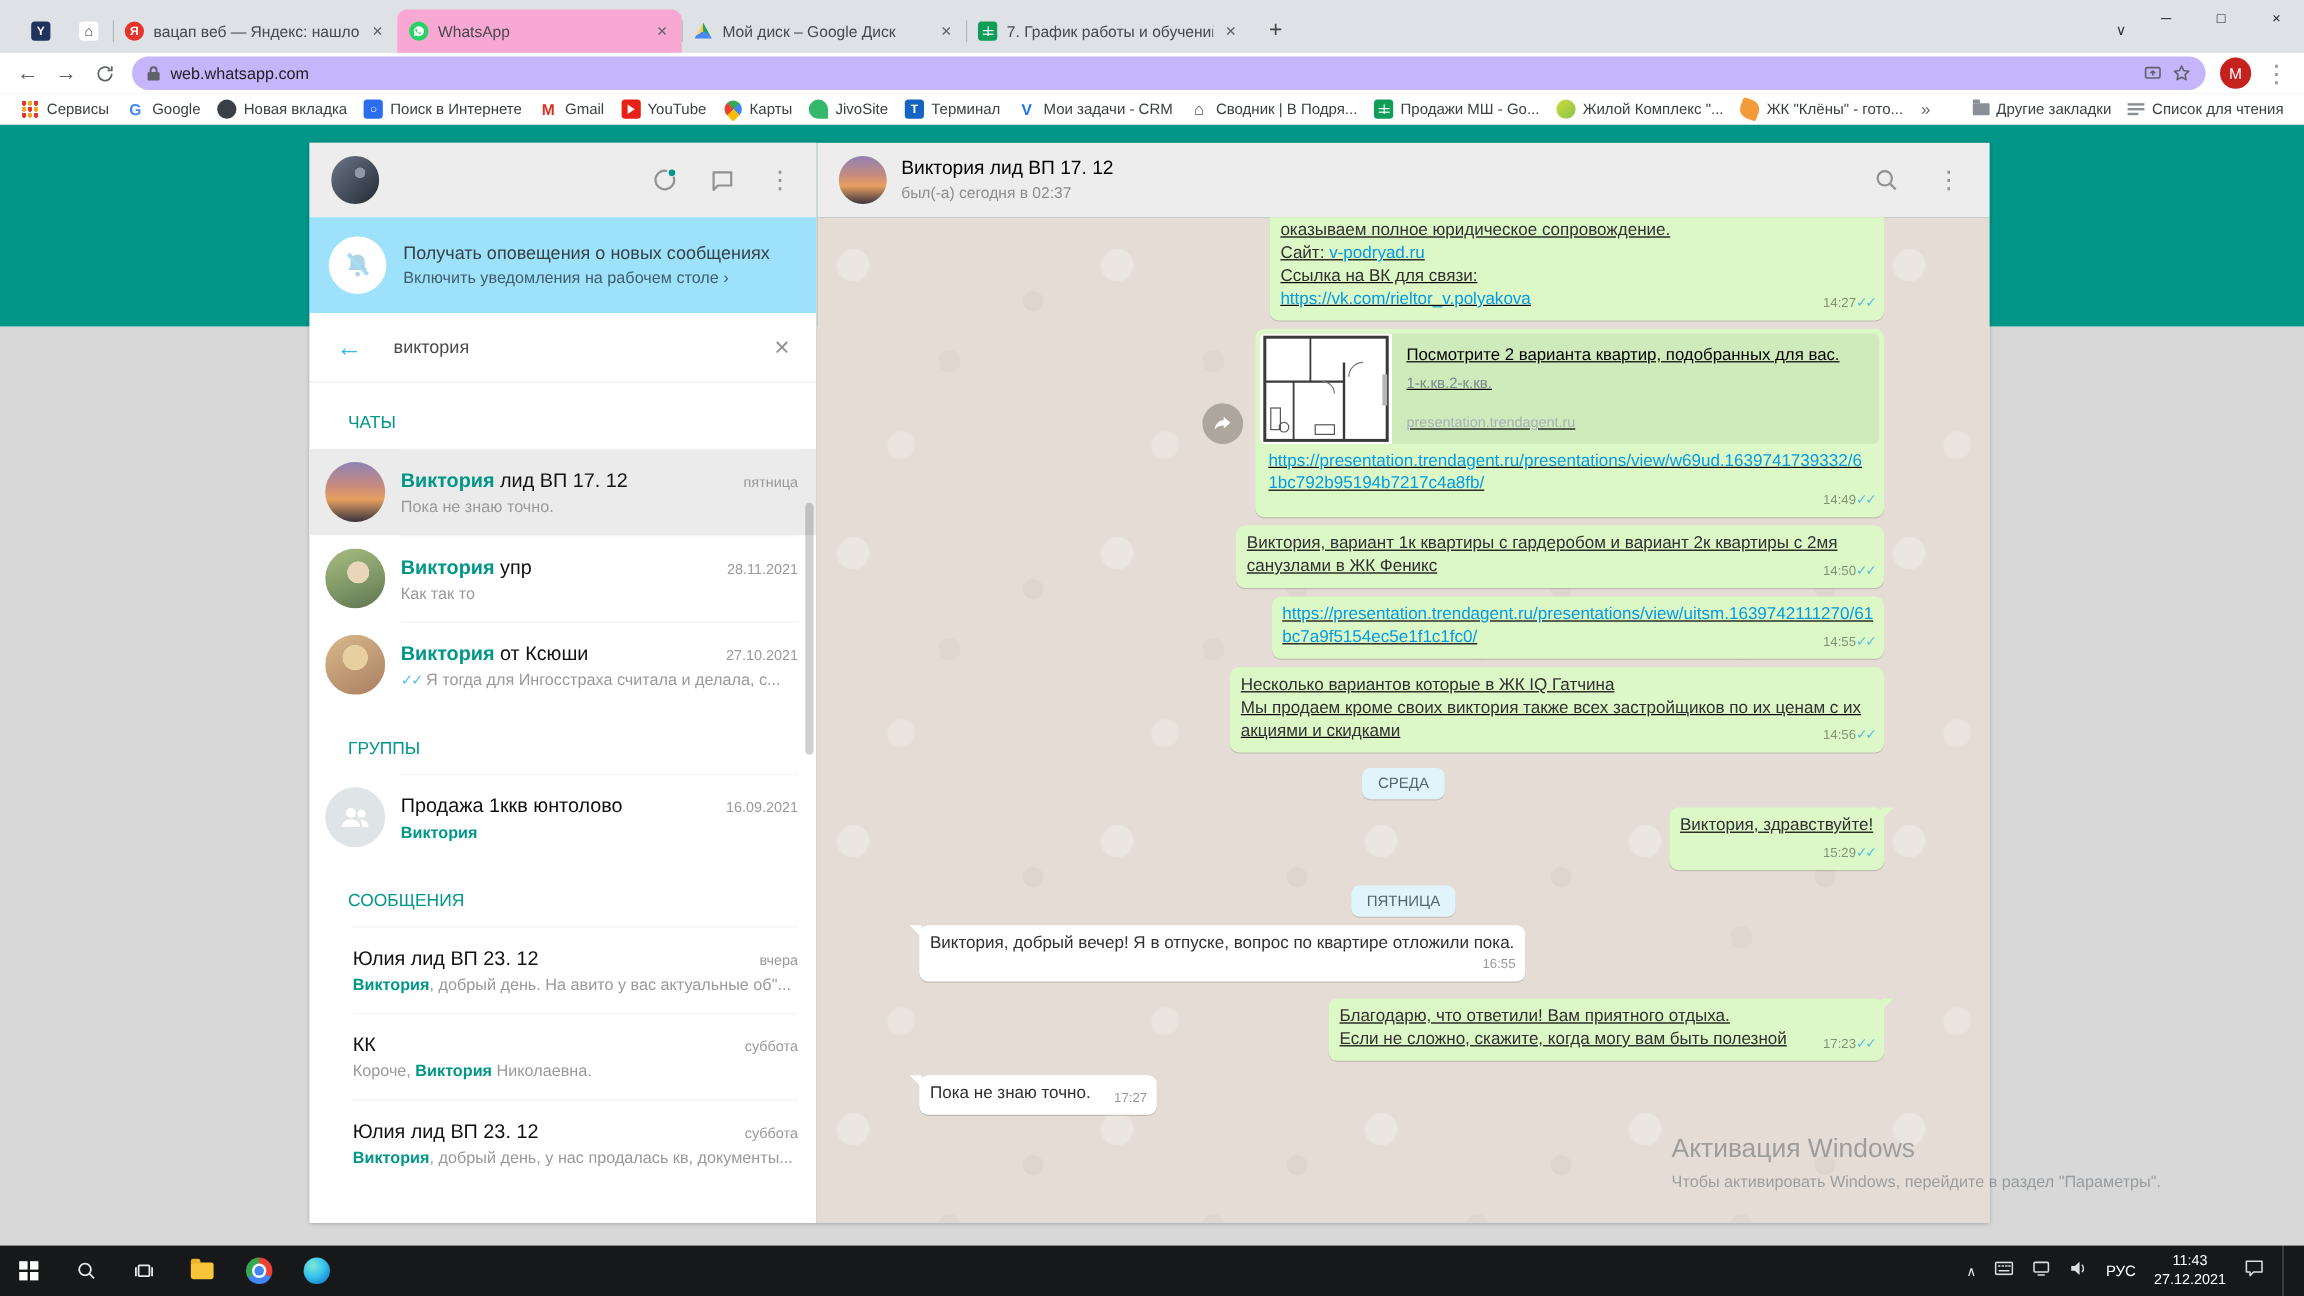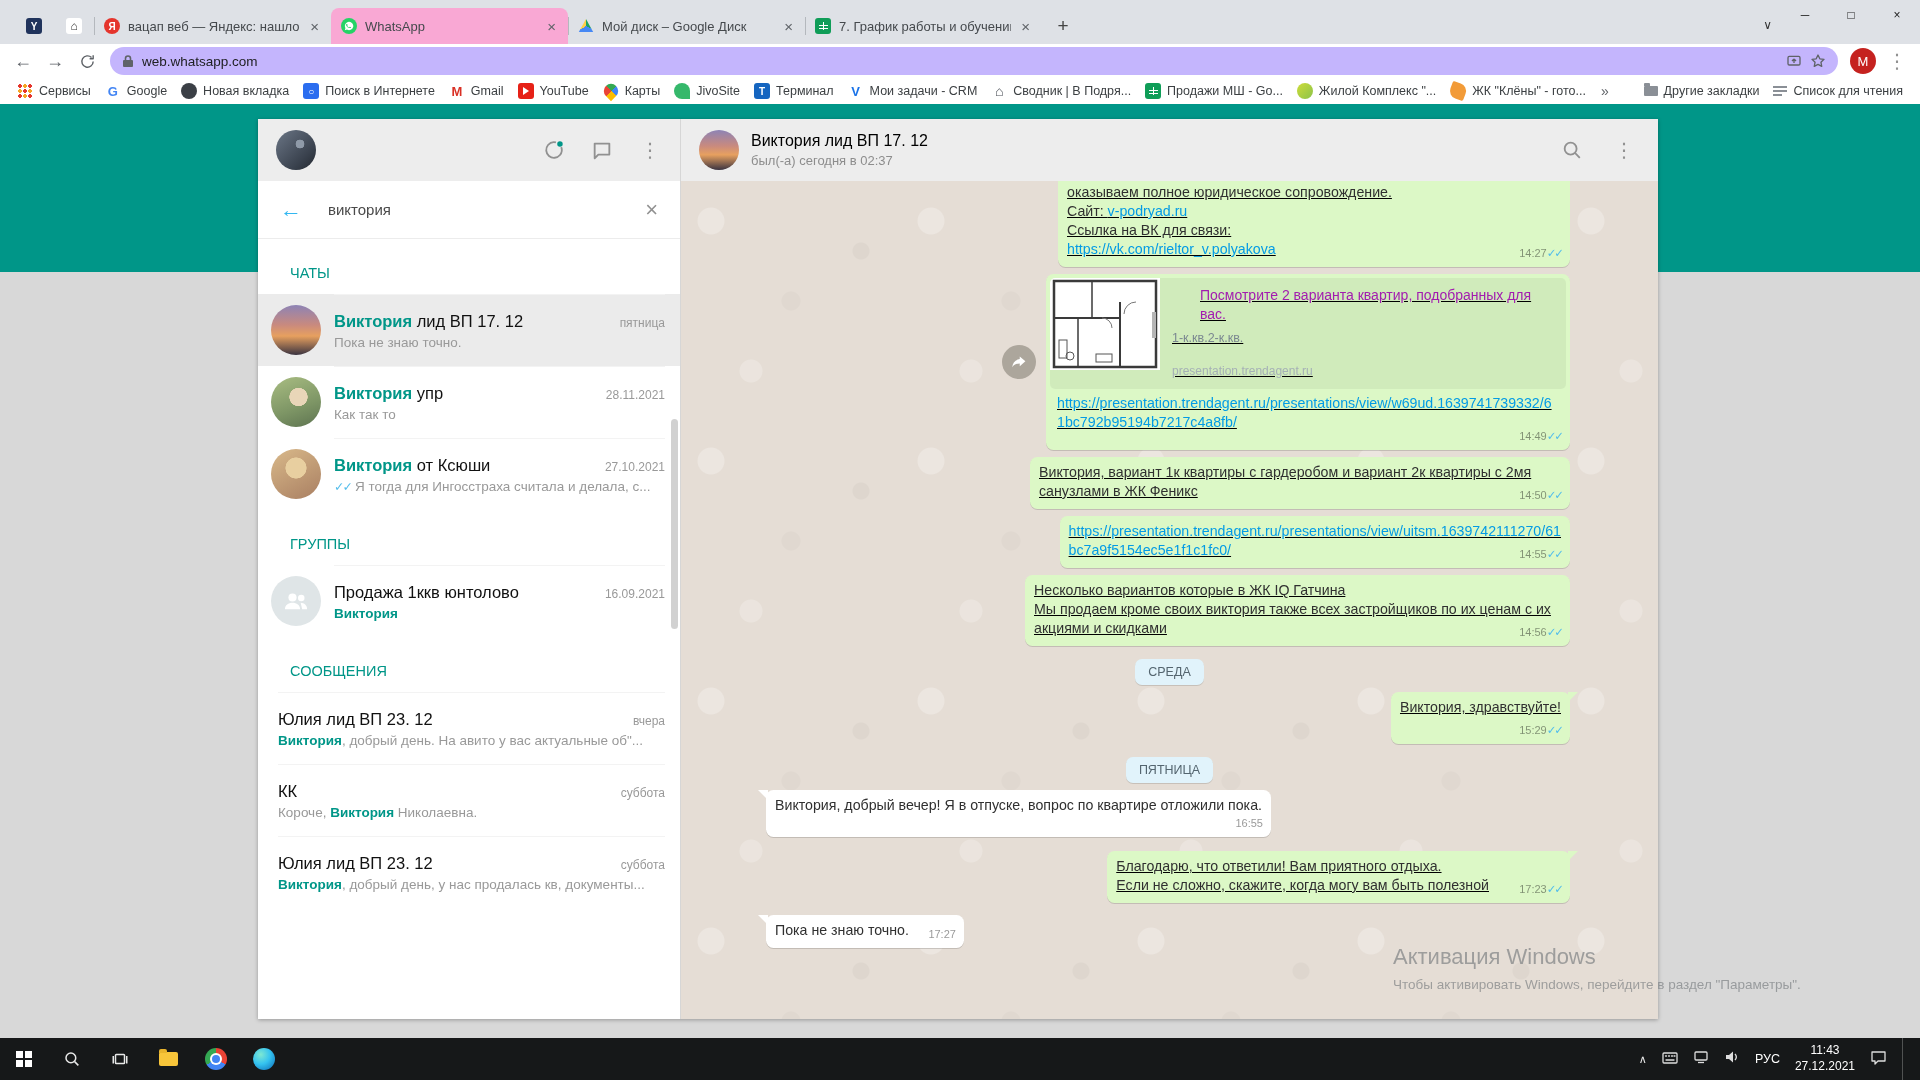--- a/index.html
+++ b/index.html
@@ -88,21 +88,21 @@
 
   .searchbar { height:58px; background:#fff; display:flex; align-items:center; padding:0 22px; gap:26px; border-bottom:1px solid #ececec; flex:0 0 auto; }
   .back-glyph { color:#33b7f0; font-size:22px; font-weight:bold; }
   .search-input { flex:1; border:none; outline:none; font-size:15px; color:#4a4a4a; font-family:"Liberation Sans",sans-serif; background:transparent; }
   .clear-x { color:#919191; font-size:22px; line-height:1; }
 
   .list { flex:1; overflow:hidden; position:relative; background:#fff; }
   .sec { padding:26px 0 13px 32px; color:#009688; font-size:14.5px; }
   .lrow { display:flex; align-items:center; height:72px; padding:0 15px 0 13px; cursor:pointer; }
   .lrow.sel { background:#ebebeb; }
-  .lrow.noav { padding-left:20px; }
+  .lrow.noav { padding-left:36px; }
   .av50 { width:50px; height:50px; border-radius:50%; flex:0 0 auto; margin-right:13px; }
   .lmain { flex:1; min-width:0; height:100%; display:flex; flex-direction:column; justify-content:center; border-top:1px solid #f3f3f3; }
   .ltop { display:flex; align-items:baseline; }
   .lname { font-size:16.5px; color:#111; white-space:nowrap; overflow:hidden; text-overflow:ellipsis; }
   .hl { color:#009688; font-weight:bold; }
   .ltime { margin-left:auto; font-size:12px; color:#999; flex:0 0 auto; padding-left:8px; }
   .lprev { font-size:13.5px; color:#999; white-space:nowrap; overflow:hidden; text-overflow:ellipsis; margin-top:4px; }
   .prev-checks { color:#53bdeb; font-size:12.5px; letter-spacing:-2px; margin-right:4px; }
   .scroll-thumb { position:absolute; right:2px; top:300px; width:7px; height:210px; background:rgba(0,0,0,.18); border-radius:4px; }
 
@@ -130,21 +130,21 @@
   .tail-r::after { content:""; position:absolute; top:0; right:-8px; border-top:10px solid #dcf8c6; border-right:10px solid transparent; }
   .meta { position:absolute; bottom:4px; right:8px; font-size:11px; color:rgba(0,0,0,.42); display:flex; gap:0; align-items:center; white-space:nowrap; }
   .checks { color:#53bdeb; font-size:11.5px; letter-spacing:-2px; }
   .mlink { color:#039be5; cursor:pointer; }
   .mspace { display:inline-block; width:72px; height:1px; }
   .mspace-s { display:inline-block; width:46px; height:1px; }
 
   .card { display:flex; background:rgba(0,0,0,.05); border-radius:5px; overflow:hidden; margin:-2px -5px 5px -5px; cursor:pointer; }
   .card-img { width:110px; height:92px; background:#fff; flex:0 0 auto; }
   .card-text { padding:8px 12px; min-width:0; }
-  .card-title { font-size:14px; color:#a21caf; margin-bottom:5px;margin-left:28px; }
+  .card-title { font-size:14px; color:#000000; margin-bottom:5px; }
   .card-sub { font-size:12.5px; color:#7a8790; margin-bottom:14px; }
   .card-domain { font-size:12px; color:#a5b0b6; }
   .card-links { padding:0 2px 10px 2px; }
 
   .divider { display:flex; justify-content:center; margin:13px 0 6px 0; }
   .pill { background:#e1f3fb; color:#54656f; font-size:12.5px; padding:6px 13px; border-radius:7px; box-shadow:0 1px .5px rgba(0,0,0,.13); }
 
   .fwd-circle { width:34px; height:34px; border-radius:50%; background:rgba(125,120,110,.55); display:flex; align-items:center; justify-content:center; margin-right:10px; cursor:pointer; }
 
   .composer { height:56px; background:#f0f0f0; display:flex; align-items:center; padding:0 15px; gap:16px; flex:0 0 auto; }
@@ -338,20 +338,34 @@
             </span>
             <span class="wa-ic">
               <svg width="22" height="22" viewBox="0 0 24 24" fill="none" stroke="#919191" stroke-width="2">
                   <path d="M4 5h16v12H8l-4 4z" stroke-linejoin="round"></path>
                 </svg>
             </span>
             <span class="wa-ic dots-glyph">⋮</span>
           </div>
         </div>
 
+        <div class="banner">
+          <div class="banner-circle">
+            <svg width="24" height="24" viewBox="0 0 24 24" fill="#aed4e8">
+                <path d="M12 3a6 6 0 0 0-6 6v4l-2 3h16l-2-3V9a6 6 0 0 0-6-6z"></path>
+                <circle cx="12" cy="19.5" r="2"></circle>
+                <path d="M4 3l16 17" stroke="#9de1fb" stroke-width="2.6"></path>
+                <path d="M5 2.2 21 19.2" stroke="#aed4e8" stroke-width="1.4"></path>
+              </svg>
+          </div>
+          <div>
+            <div class="banner-title">Получать оповещения о новых сообщениях</div>
+            <div class="banner-sub">Включить уведомления на рабочем столе ›</div>
+          </div>
+        </div>
 
         <div class="searchbar">
           <span class="back-glyph">←</span>
           <input class="search-input" type="text" value="виктория" style="">
           <span class="clear-x">×</span>
         </div>
 
         <div class="list">
           <div class="sec">ЧАТЫ</div>
 

